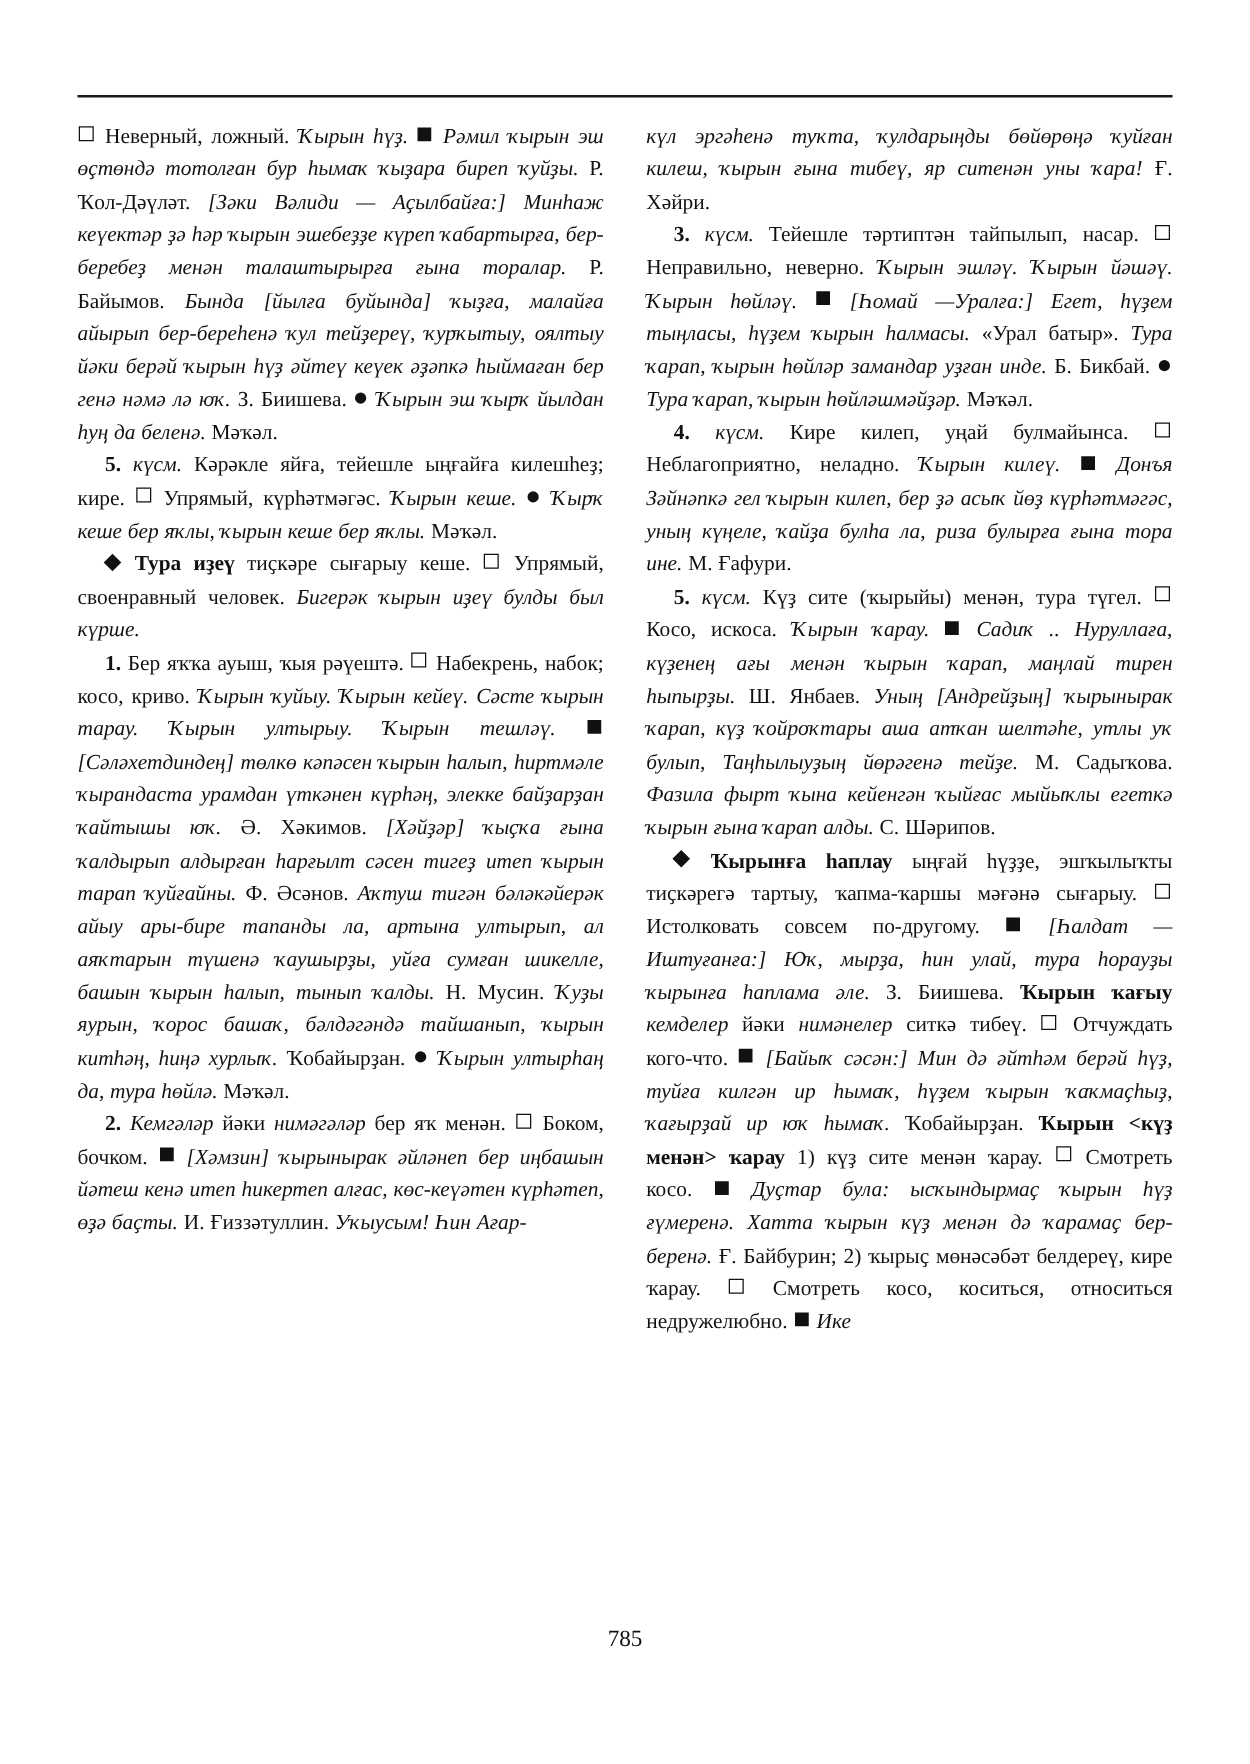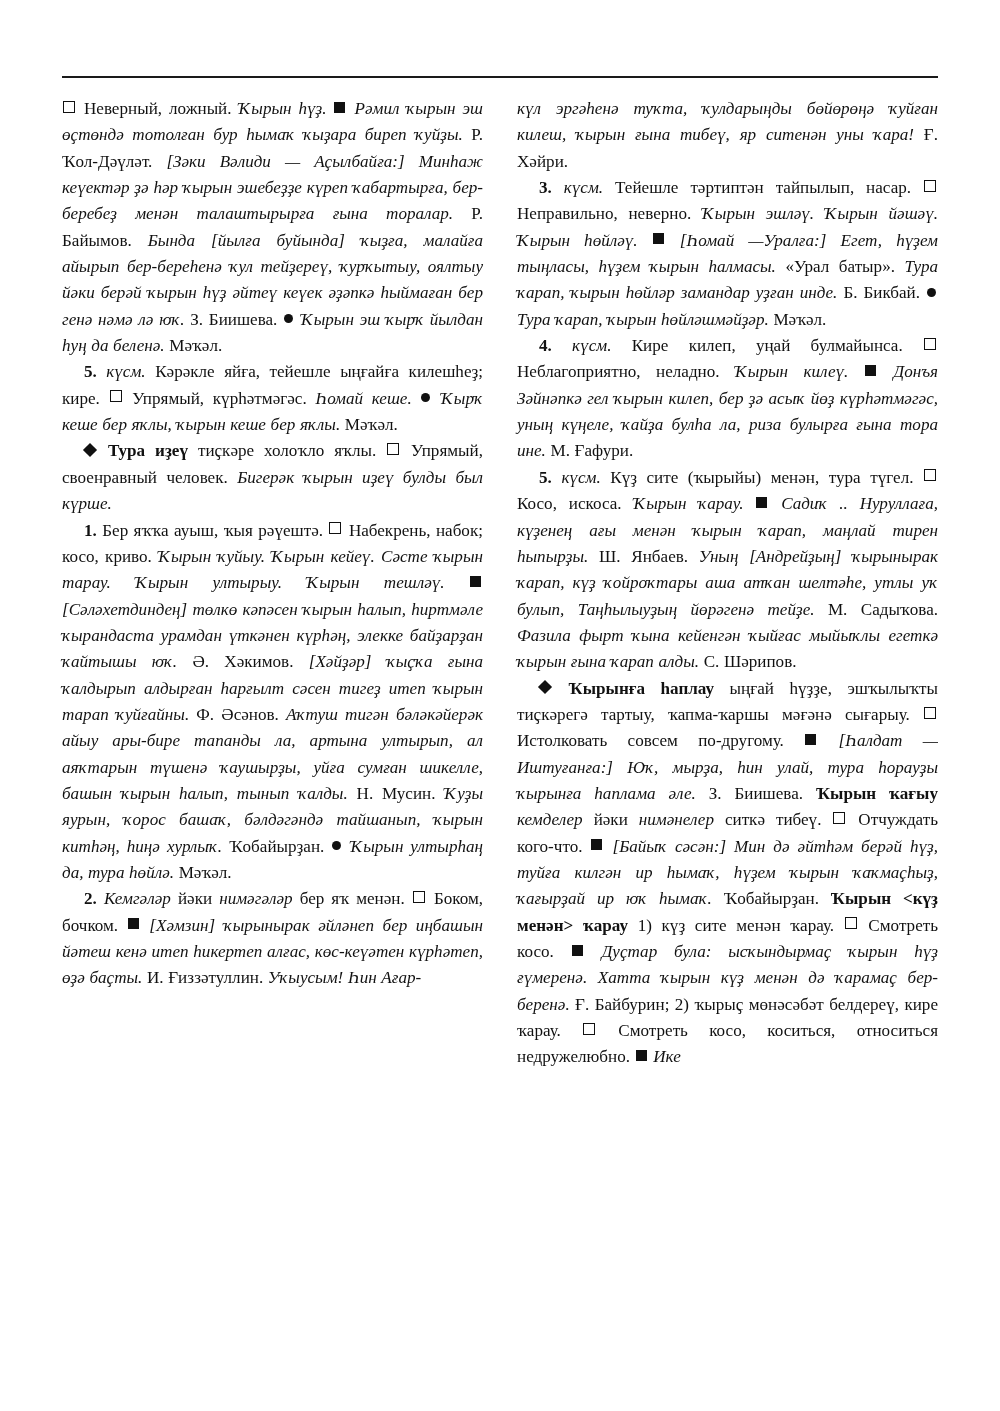--- a/index.html
+++ b/index.html
@@ -116,28 +116,29 @@
 </head>
 <body>
 
 <div class="page">
 
   <div class="rule"></div>
 
   <div class="cols">
     <div class="col" id="left-col">
         <p class=""><span class="sq-open"></span> <span class="rom">Неверный, ложный.</span> <span class="it">Ҡырын һүҙ.</span> <span class="sq-fill"></span> <span class="it">Рәмил ҡырын эш өҫтөндә тотолған бур һымаҡ ҡыҙара биреп ҡуйҙы.</span> <span class="rom">Р. Ҡол-Дәүләт.</span> <span class="it">[Зәки Вәлиди — Аҫылбайға:] Минһаж кеүектәр ҙә һәр ҡырын эшебеҙҙе күреп ҡабартырға, бер-беребеҙ менән талаштырырға ғына торалар.</span> <span class="rom">Р. Байымов.</span> <span class="it">Бында [йылға буйында] ҡыҙға, малайға айырып бер-береһенә ҡул тейҙереү, ҡурҡытыу, оялтыу йәки берәй ҡырын һүҙ әйтеү кеүек әҙәпкә һыймаған бер генә нәмә лә юҡ.</span> <span class="rom">З. Биишева.</span> <span class="dot"></span> <span class="it">Ҡырын эш ҡырҡ йылдан һуң да беленә.</span> <span class="rom">Мәҡәл.</span> </p>
-        <p class="ind"><span class="bd">5.</span> <span class="it">күсм.</span> <span class="rom">Кәрәкле яйға, тейешле ыңғайға килешһеҙ; кире.</span> <span class="sq-open"></span> <span class="rom">Упрямый, күрһәтмәгәс.</span> <span class="it">Һомай кеше.</span> <span class="dot"></span> <span class="it">Ҡырҡ кеше бер яҡлы, ҡырын кеше бер яҡлы.</span> <span class="rom">Мәҡәл.</span> </p>
-        <p class="ind"><span class="diamond"></span> <span class="bd">Тура иҙеү</span> <span class="rom">тиҫкәре холоҡло яҡлы.</span> <span class="sq-open"></span> <span class="rom">Упрямый, своенравный человек.</span> <span class="it">Бигерәк ҡырын иҙеү булды был күрше.</span> </p>
+        <p class="ind"><span class="bd">5.</span> <span class="it">күсм.</span> <span class="rom">Кәрәкле яйға, тейешле ыңғайға килешһеҙ; кире.</span> <span class="sq-open"></span> <span class="rom">Упрямый, күрһәтмәгәс.</span> <span class="it">Ҡырын кеше.</span> <span class="dot"></span> <span class="it">Ҡырҡ кеше бер яҡлы, ҡырын кеше бер яҡлы.</span> <span class="rom">Мәҡәл.</span> </p>
+        <p class="ind"><span class="diamond"></span> <span class="bd">Тура иҙеү</span> <span class="rom">тиҫкәре сығарыу кеше.</span> <span class="sq-open"></span> <span class="rom">Упрямый, своенравный человек.</span> <span class="it">Бигерәк ҡырын иҙеү булды был күрше.</span> </p>
         <p class="ind"><span class="bd">1.</span> <span class="rom">Бер яҡҡа ауыш, ҡыя рәүештә.</span> <span class="sq-open"></span> <span class="rom">Набекрень, набок; косо, криво.</span> <span class="it">Ҡырын ҡуйыу. Ҡырын кейеү. Сәсте ҡырын тарау. Ҡырын ултырыу. Ҡырын тешләү.</span> <span class="sq-fill"></span> <span class="it">[Сәләхетдиндең] төлкө кәпәсен ҡырын һалып, һиртмәле ҡырандаста урамдан үткәнен күрһәң, элекке байҙарҙан ҡайтышы юҡ.</span> <span class="rom">Ә. Хәкимов.</span> <span class="it">[Хәйҙәр] ҡыҫҡа ғына ҡалдырып алдырған һарғылт сәсен тигеҙ итеп ҡырын тарап ҡуйғайны.</span> <span class="rom">Ф. Әсәнов.</span> <span class="it">Аҡтуш тигән бәләкәйерәк айыу ары-бире тапанды ла, артына ултырып, ал аяҡтарын түшенә ҡаушырҙы, уйға сумған шикелле, башын ҡырын һалып, тынып ҡалды.</span> <span class="rom">Н. Мусин.</span> <span class="it">Ҡуҙы яурын, ҡорос башаҡ, бәлдәгәндә тайшанып, ҡырын китһәң, һиңә хурлыҡ.</span> <span class="rom">Ҡобайырҙан.</span> <span class="dot"></span> <span class="it">Ҡырын ултырһаң да, тура һөйлә.</span> <span class="rom">Мәҡәл.</span> </p>
         <p class="ind"><span class="bd">2.</span> <span class="it">Кемгәләр</span> <span class="rom">йәки</span> <span class="it">нимәгәләр</span> <span class="rom">бер яҡ менән.</span> <span class="sq-open"></span> <span class="rom">Боком, бочком.</span> <span class="sq-fill"></span> <span class="it">[Хәмзин] ҡырынырак әйләнеп бер иңбашын йәтеш кенә итеп һикертеп алғас, көс-кеүәтен күрһәтеп, өҙә баҫты.</span> <span class="rom">И. Ғиззәтуллин.</span> <span class="it">Уҡыусым! Һин Ағар-</span> </p>
       </div>
     <div class="col" id="right-col">
         <p class=""><span class="it">күл эргәһенә туҡта, ҡулдарыңды бөйөрөңә ҡуйған килеш, ҡырын ғына тибеү, яр ситенән уны ҡара!</span> <span class="rom">Ғ. Хәйри.</span> </p>
         <p class="ind"><span class="bd">3.</span> <span class="it">күсм.</span> <span class="rom">Тейешле тәртиптән тайпылып, насар.</span> <span class="sq-open"></span> <span class="rom">Неправильно, неверно.</span> <span class="it">Ҡырын эшләү. Ҡырын йәшәү. Ҡырын һөйләү.</span> <span class="sq-fill"></span> <span class="it">[Һомай —Уралға:] Егет, һүҙем тыңласы, һүҙем ҡырын һалмасы.</span> <span class="rom">«Урал батыр».</span> <span class="it">Тура ҡарап, ҡырын һөйләр замандар уҙған инде.</span> <span class="rom">Б. Бикбай.</span> <span class="dot"></span> <span class="it">Тура ҡарап, ҡырын һөйләшмәйҙәр.</span> <span class="rom">Мәҡәл.</span> </p>
         <p class="ind"><span class="bd">4.</span> <span class="it">күсм.</span> <span class="rom">Кире килеп, уңай булмайынса.</span> <span class="sq-open"></span> <span class="rom">Неблагоприятно, неладно.</span> <span class="it">Ҡырын килеү.</span> <span class="sq-fill"></span> <span class="it">Донъя Зәйнәпкә гел ҡырын килеп, бер ҙә асыҡ йөҙ күрһәтмәгәс, уның күңеле, ҡайҙа булһа ла, риза булырға ғына тора ине.</span> <span class="rom">М. Ғафури.</span> </p>
         <p class="ind"><span class="bd">5.</span> <span class="it">күсм.</span> <span class="rom">Күҙ сите (ҡырыйы) менән, тура түгел.</span> <span class="sq-open"></span> <span class="rom">Косо, искоса.</span> <span class="it">Ҡырын ҡарау.</span> <span class="sq-fill"></span> <span class="it">Садиҡ .. Нуруллаға, күҙенең ағы менән ҡырын ҡарап, маңлай тирен һыпырҙы.</span> <span class="rom">Ш. Янбаев.</span> <span class="it">Уның [Андрейҙың] ҡырынырак ҡарап, күҙ ҡойроҡтары аша атҡан шелтәһе, утлы уҡ булып, Таңһылыуҙың йөрәгенә тейҙе.</span> <span class="rom">М. Садыҡова.</span> <span class="it">Фазила фырт ҡына кейенгән ҡыйғас мыйыҡлы егеткә ҡырын ғына ҡарап алды.</span> <span class="rom">С. Шәрипов.</span> </p>
         <p class="ind"><span class="diamond"></span> <span class="bd">Ҡырынға һаплау</span> <span class="rom">ыңғай һүҙҙе, эшҡылыҡты тиҫкәрегә тартыу, ҡапма-ҡаршы мәғәнә сығарыу.</span> <span class="sq-open"></span> <span class="rom">Истолковать совсем по-другому.</span> <span class="sq-fill"></span> <span class="it">[Һалдат — Иштуғанға:] Юҡ, мырҙа, һин улай, тура һорауҙы ҡырынға һаплама әле.</span> <span class="rom">З. Биишева.</span> <span class="bd">Ҡырын ҡағыу</span> <span class="it">кемделер</span> <span class="rom">йәки</span> <span class="it">нимәнелер</span> <span class="rom">ситкә тибеү.</span> <span class="sq-open"></span> <span class="rom">Отчуждать кого-что.</span> <span class="sq-fill"></span> <span class="it">[Байыҡ сәсән:] Мин дә әйтһәм берәй һүҙ, туйға килгән ир һымаҡ, һүҙем ҡырын ҡаҡмаҫһыҙ, ҡағырҙай ир юҡ һымаҡ.</span> <span class="rom">Ҡобайырҙан.</span> <span class="bd">Ҡырын &lt;күҙ менән&gt; ҡарау</span> <span class="rom">1) күҙ сите менән ҡарау.</span> <span class="sq-open"></span> <span class="rom">Смотреть косо.</span> <span class="sq-fill"></span> <span class="it">Дуҫтар була: ысҡындырмаҫ ҡырын һүҙ ғүмеренә. Хатта ҡырын күҙ менән дә ҡарамаҫ бер-беренә.</span> <span class="rom">Ғ. Байбурин; 2) ҡырыҫ мөнәсәбәт белдереү, кире ҡарау.</span> <span class="sq-open"></span> <span class="rom">Смотреть косо, коситься, относиться недружелюбно.</span> <span class="sq-fill"></span> <span class="it">Ике</span> </p>
       </div>
   </div>
 
+  <div class="folio">785</div>
 
 </div>
 
 </body></html>

